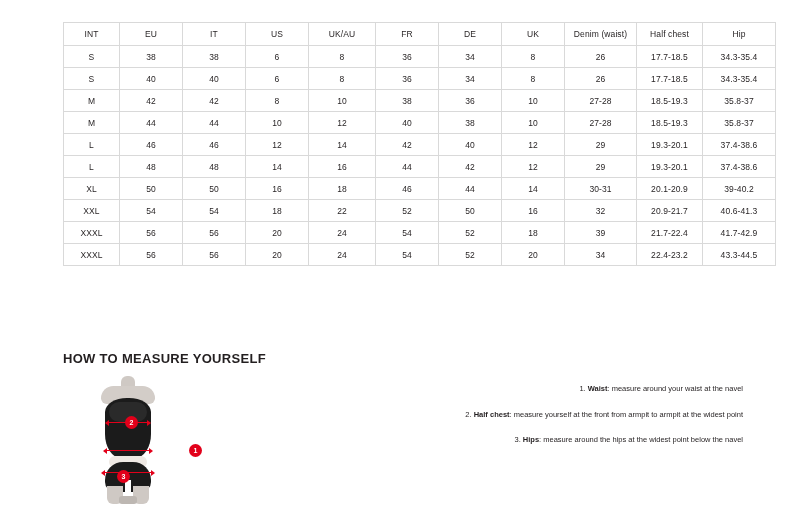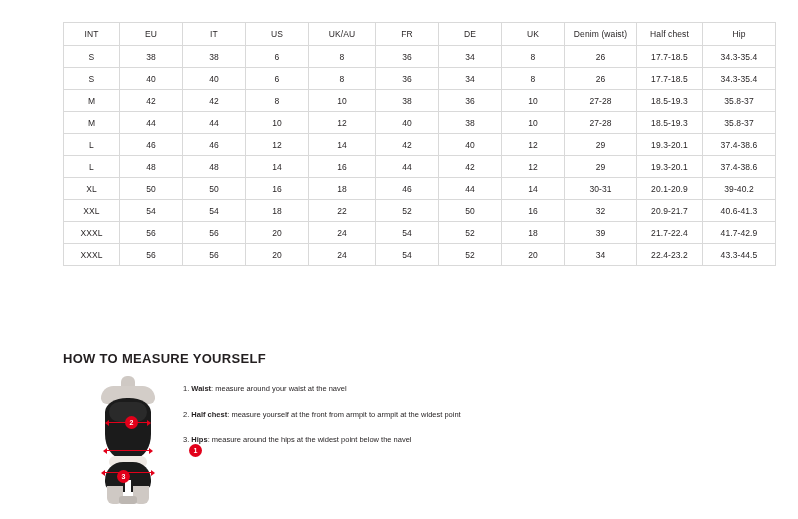--- a/index.html
+++ b/index.html
@@ -81,20 +81,21 @@
   }
   .figure-col {
     width: 120px;
     position: relative;
     height: 130px;
     flex: 0 0 120px;
   }
   .notes-col {
     padding-top: 9px;
     flex: 1 1 auto;
+    text-align: right;
   }
   .note {
     font-size: 7.5px;
     line-height: 1;
     margin-bottom: 18px;
     color: #231f20;
   }
   .note b { font-weight: bold; }
 
   

